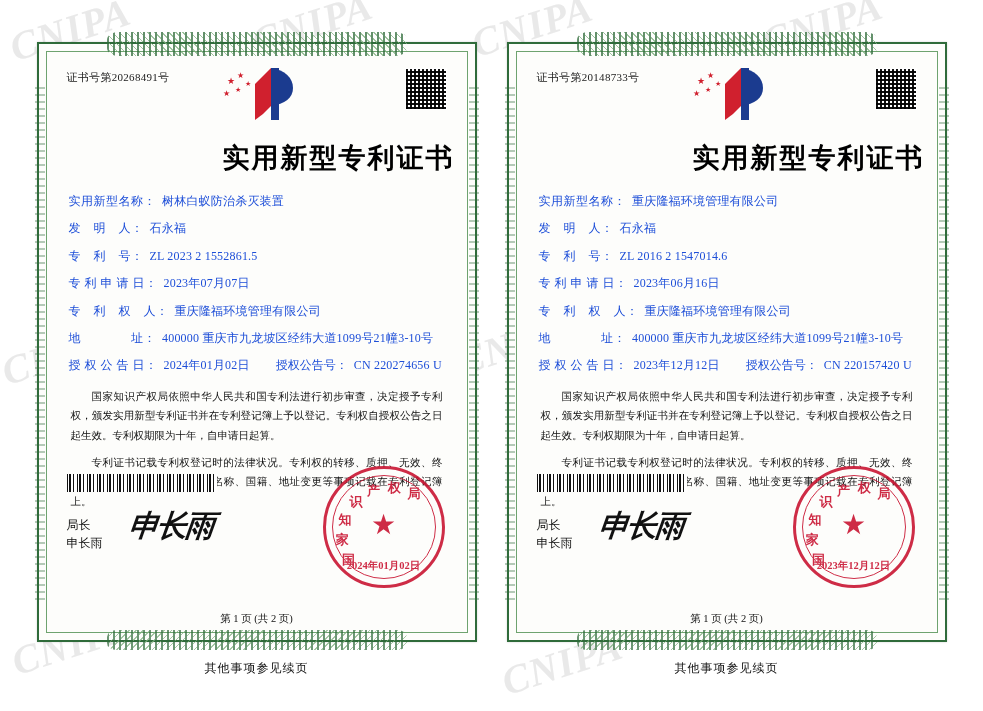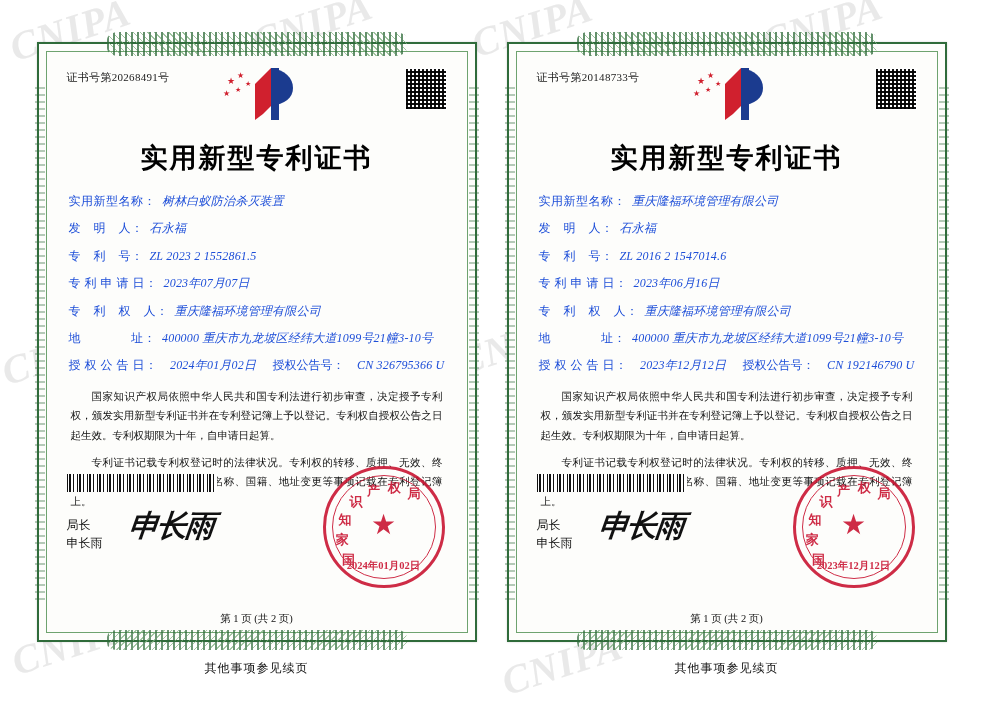--- a/index.html
+++ b/index.html
@@ -135,21 +135,21 @@
     width: 40px;
     height: 40px;
     background:
       repeating-linear-gradient(0deg, #111 0 2px, #fff 2px 4px),
       repeating-linear-gradient(90deg, #111 0 2px, #fff 2px 4px);
     background-blend-mode: multiply;
     border: 1px solid #fff;
   }
 
   .cert-title {
-    text-align: center;
+    text-align: right;
     font-family: "Liberation Serif", serif;
     font-weight: bold;
     font-size: 27px;
     letter-spacing: 2px;
     color: #000;
     margin: 4px 0 18px 0;
   }
 
   
   .fields {
@@ -165,27 +165,26 @@
     line-height: 1.2;
   }
   .field-label {
     flex: 0 0 auto;
     letter-spacing: .5px;
     white-space: pre;
   }
   .field-value {
     margin-left: 6px;
     letter-spacing: .2px;
-    font-style: italic;
   }
   .field-row.split {
-    justify-content: space-between;
+    justify-content: flex-start;
   }
   .field-row .second-label {
-    margin-left: 10px;
+    margin-left: 26px;
     white-space: pre;
   }
 
   
   .para {
     font-family: "Liberation Serif", serif;
     font-size: 10.5px;
     line-height: 1.85;
     color: #111;
     text-indent: 2em;
@@ -372,21 +371,21 @@
           <span class="field-value">重庆隆福环境管理有限公司</span>
         </div>
         <div class="field-row">
           <span class="field-label">地　　　　址：</span>
           <span class="field-value">400000 重庆市九龙坡区经纬大道1099号21幢3-10号</span>
         </div>
         <div class="field-row split">
           <span class="field-label">授 权 公 告 日：</span>
           <span class="field-value">2024年01月02日</span>
           <span class="second-label">授权公告号：</span>
-          <span class="field-value">CN 326795366 U</span>
+          <span class="field-value">CN 220274656 U</span>
         </div>
       </div>
 
       <div class="para-block">
         <p class="para">国家知识产权局依照中华人民共和国专利法进行初步审查，决定授予专利权，颁发实用新型专利证书并在专利登记簿上予以登记。专利权自授权公告之日起生效。专利权期限为十年，自申请日起算。</p>
         <p class="para">专利证书记载专利权登记时的法律状况。专利权的转移、质押、无效、终止、恢复和专利权人的姓名或名称、国籍、地址变更等事项记载在专利登记簿上。</p>
       </div>
 
       <div class="footer-area">
         <div class="barcode"></div>
@@ -467,21 +466,21 @@
           <span class="field-value">重庆隆福环境管理有限公司</span>
         </div>
         <div class="field-row">
           <span class="field-label">地　　　　址：</span>
           <span class="field-value">400000 重庆市九龙坡区经纬大道1099号21幢3-10号</span>
         </div>
         <div class="field-row split">
           <span class="field-label">授 权 公 告 日：</span>
           <span class="field-value">2023年12月12日</span>
           <span class="second-label">授权公告号：</span>
-          <span class="field-value">CN 192146790 U</span>
+          <span class="field-value">CN 220157420 U</span>
         </div>
       </div>
 
       <div class="para-block">
         <p class="para">国家知识产权局依照中华人民共和国专利法进行初步审查，决定授予专利权，颁发实用新型专利证书并在专利登记簿上予以登记。专利权自授权公告之日起生效。专利权期限为十年，自申请日起算。</p>
         <p class="para">专利证书记载专利权登记时的法律状况。专利权的转移、质押、无效、终止、恢复和专利权人的姓名或名称、国籍、地址变更等事项记载在专利登记簿上。</p>
       </div>
 
       <div class="footer-area">
         <div class="barcode"></div>

